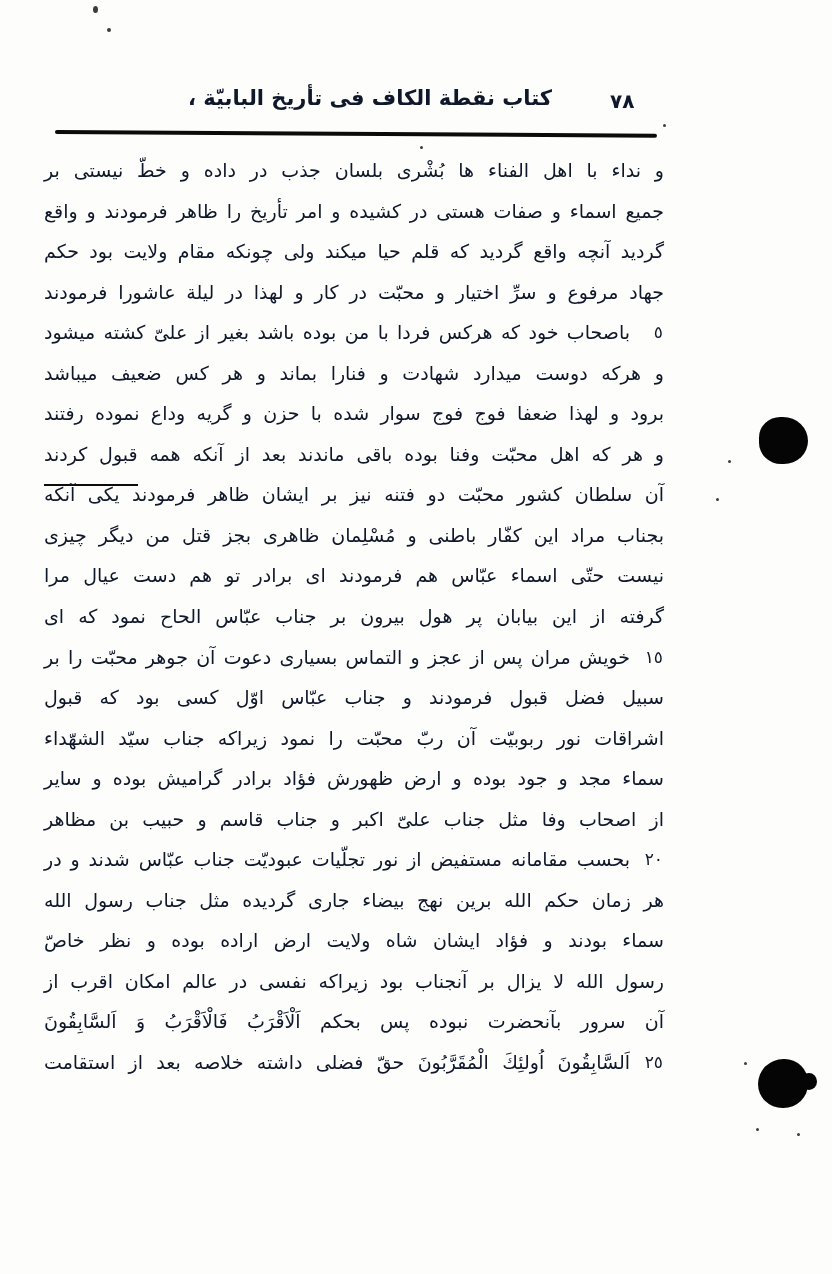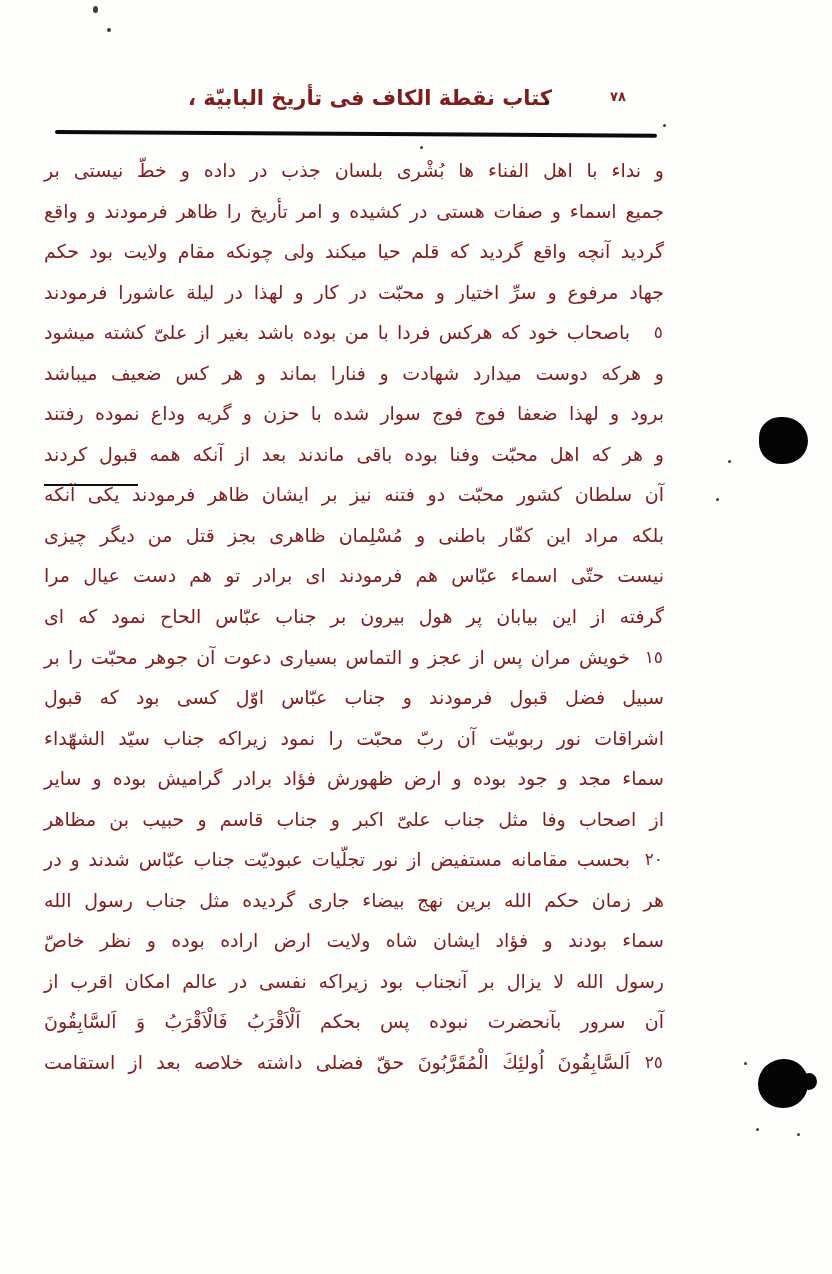--- a/index.html
+++ b/index.html
@@ -2,34 +2,34 @@
 <html lang="fa"><head>
 <meta charset="utf-8">
 <style>
   html,body{margin:0;padding:0;background:#e8e8e6;}
   .page{
     position:relative;
     width:832px;height:1274px;
     margin:0 auto;
     background:#fdfdfb;
     font-family:"DejaVu Sans",sans-serif;
-    color:#7f1d1d;
+    color:#0f172a;
     overflow:hidden;
   }
   
   .header{position:absolute;left:44px;top:84px;width:620px;height:44px;}
   .title{
     position:absolute;left:50%;top:2px;
     transform:translateX(-50%) translateX(16px);
     direction:rtl;unicode-bidi:embed;
     font-size:21px;font-weight:bold;white-space:nowrap;
   }
   .pagenum{
     position:absolute;left:566px;top:5px;
-    font-size:13px;font-weight:bold;direction:rtl;
+    font-size:20px;font-weight:bold;direction:rtl;
   }
   .rule{
     position:absolute;left:55px;top:130px;width:602px;height:3.5px;
     background:#0b0b0b;
     transform:rotate(0.35deg);transform-origin:left center;
     border-radius:2px;
   }
   
   .textblock{position:absolute;left:44px;top:150px;width:620px;}
   .line{position:relative;height:40.55px;}
@@ -105,21 +105,21 @@
         <span class="num"></span>
       </div>
 
     <div class="line">
         <span class="txt"><span class="t">آن سلطان كشور محبّت دو فتنه نيز بر ايشان ظاهر فرمودند يكى آنكه</span> </span>
         <span class="num"></span>
       </div>
 
 
     <div class="line">
-        <span class="txt"><span class="t">بلكه مراد اين كفّار باطنى و مُسْلِمان ظاهرى بجز قتل من ديگر چيزى</span> </span>
+        <span class="txt"><span class="t">بجناب مراد اين كفّار باطنى و مُسْلِمان ظاهرى بجز قتل من ديگر چيزى</span> </span>
         <span class="num"></span>
       </div>
 
     <div class="line">
         <span class="txt"><span class="t">نيست حتّى اسماء عبّاس هم فرمودند اى برادر تو هم دست عيال مرا</span> </span>
         <span class="num"></span>
       </div>
 
     <div class="line">
         <span class="txt"><span class="t">گرفته از اين بيابان پر هول بيرون بر جناب عبّاس الحاح نمود كه اى</span> </span>

